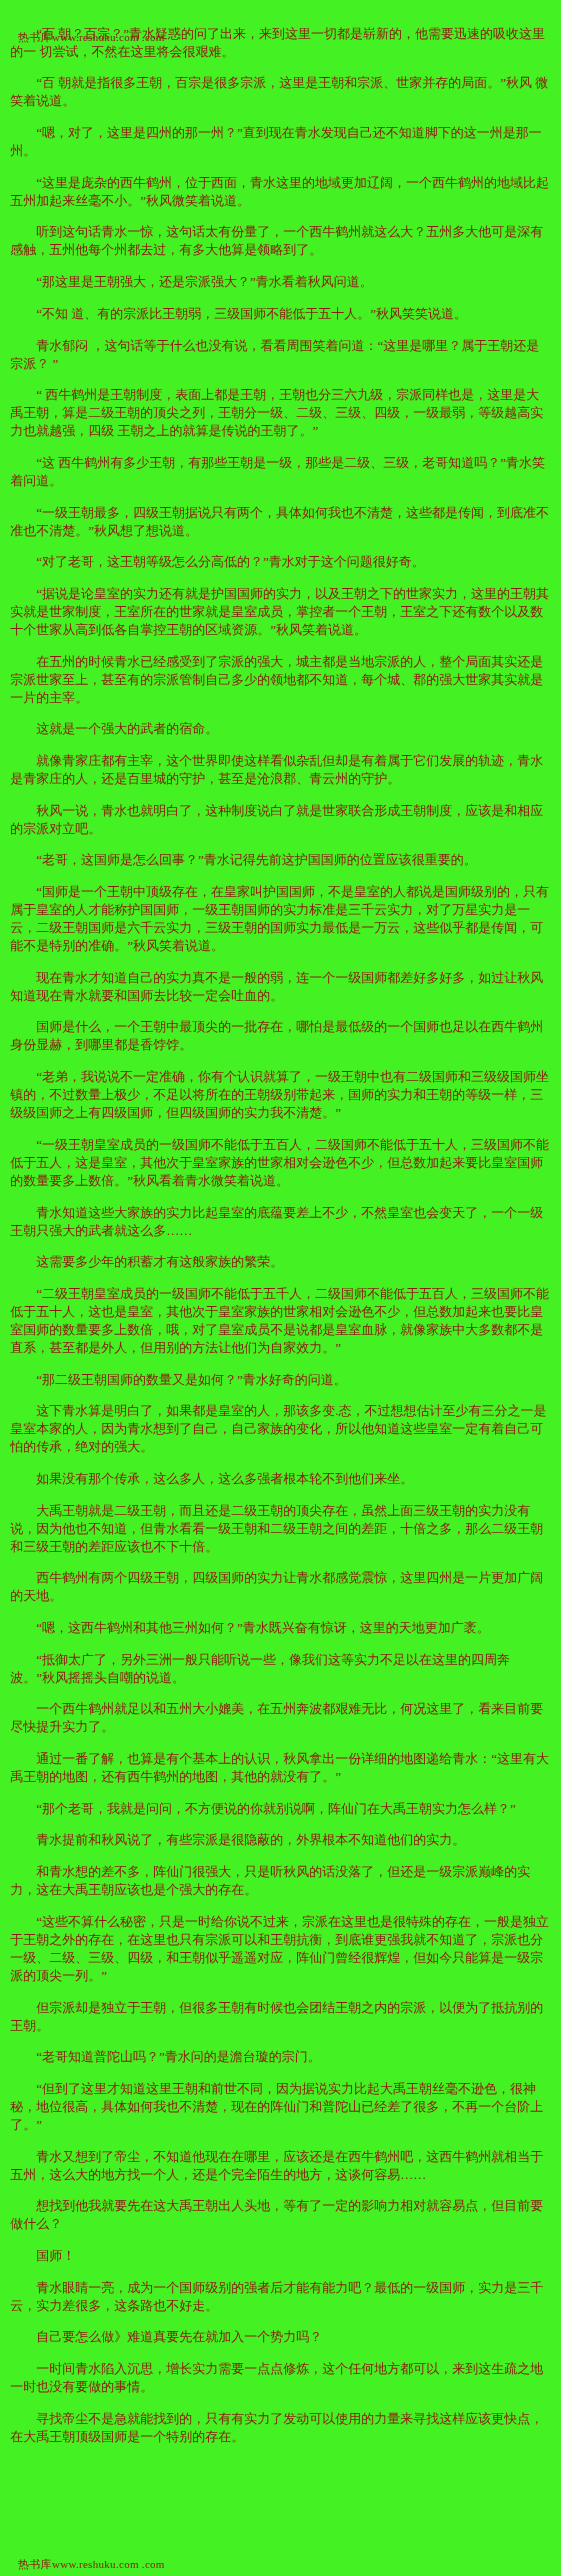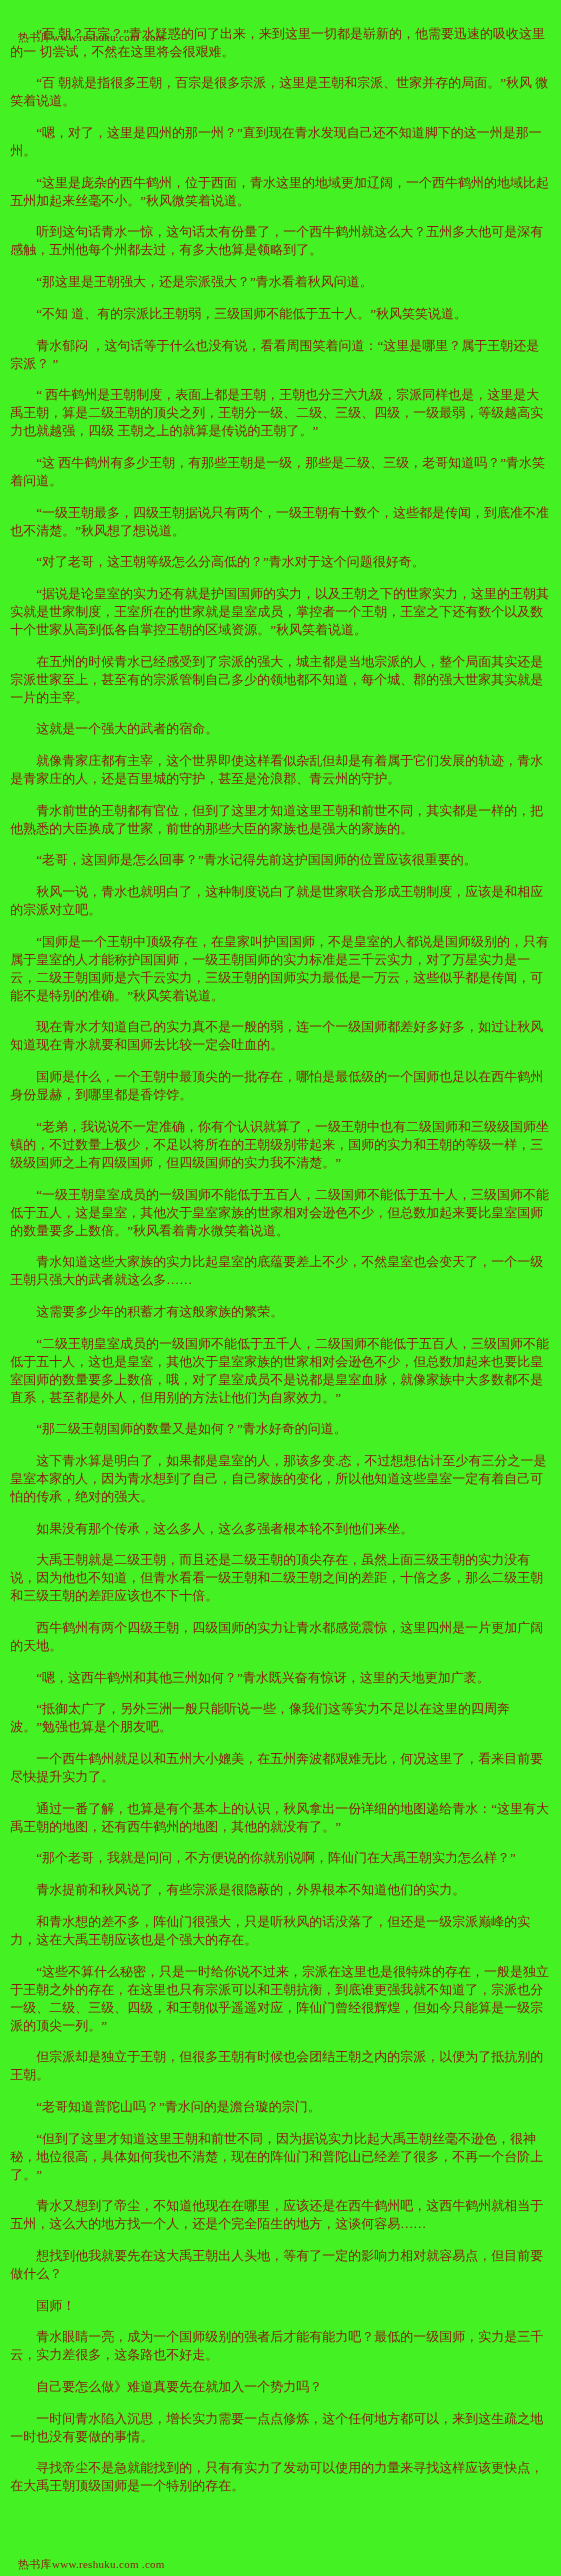--- a/index.html
+++ b/index.html
@@ -51,44 +51,43 @@
   <p>“百 朝？百宗？”青水疑惑的问了出来，来到这里一切都是崭新的，他需要迅速的吸收这里的一 切尝试，不然在这里将会很艰难。</p>
     <p>“百 朝就是指很多王朝，百宗是很多宗派，这里是王朝和宗派、世家并存的局面。”秋风 微笑着说道。</p>
     <p>“嗯，对了，这里是四州的那一州？”直到现在青水发现自己还不知道脚下的这一州是那一州。</p>
     <p>“这里是庞杂的西牛鹤州，位于西面，青水这里的地域更加辽阔，一个西牛鹤州的地域比起五州加起来丝毫不小。”秋风微笑着说道。</p>
     <p>听到这句话青水一惊，这句话太有份量了，一个西牛鹤州就这么大？五州多大他可是深有感触，五州他每个州都去过，有多大他算是领略到了。</p>
     <p>“那这里是王朝强大，还是宗派强大？”青水看着秋风问道。</p>
     <p>“不知 道、有的宗派比王朝弱，三级国师不能低于五十人。”秋风笑笑说道。</p>
     <p>青水郁闷 ，这句话等于什么也没有说，看看周围笑着问道：“这里是哪里？属于王朝还是宗派？ ”</p>
     <p>“ 西牛鹤州是王朝制度，表面上都是王朝，王朝也分三六九级，宗派同样也是，这里是大禹王朝，算是二级王朝的顶尖之列，王朝分一级、二级、三级、四级，一级最弱，等级越高实力也就越强，四级 王朝之上的就算是传说的王朝了。”</p>
     <p>“这 西牛鹤州有多少王朝，有那些王朝是一级，那些是二级、三级，老哥知道吗？”青水笑着问道。</p>
-    <p>“一级王朝最多，四级王朝据说只有两个，一级王朝有十数个，这些都是传闻，到底准不准也不清楚。”秋风想了想说道。</p>
+    <p>“一级王朝最多，四级王朝据说只有两个，具体如何我也不清楚，这些都是传闻，到底准不准也不清楚。”秋风想了想说道。</p>
     <p>“对了老哥，这王朝等级怎么分高低的？”青水对于这个问题很好奇。</p>
     <p>“据说是论皇室的实力还有就是护国国师的实力，以及王朝之下的世家实力，这里的王朝其实就是世家制度，王室所在的世家就是皇室成员，掌控者一个王朝，王室之下还有数个以及数十个世家从高到低各自掌控王朝的区域资源。”秋风笑着说道。</p>
     <p>在五州的时候青水已经感受到了宗派的强大，城主都是当地宗派的人，整个局面其实还是宗派世家至上，甚至有的宗派管制自己多少的领地都不知道，每个城、郡的强大世家其实就是一片的主宰。</p>
     <p>这就是一个强大的武者的宿命。</p>
     <p>就像青家庄都有主宰，这个世界即使这样看似杂乱但却是有着属于它们发展的轨迹，青水是青家庄的人，还是百里城的守护，甚至是沧浪郡、青云州的守护。</p>
-    <p>青水前世的王朝都有官位，但到了这里才知道这里王朝和前世不同，其实都是一样的，把他熟悉的大臣换成了世家，前世的那些大臣的家族也是强大的家族的。</p>
+    <p>秋风一说，青水也就明白了，这种制度说白了就是世家联合形成王朝制度，应该是和相应的宗派对立吧。</p>
     <p>“老哥，这国师是怎么回事？”青水记得先前这护国国师的位置应该很重要的。</p>
-    <p>秋风一说，青水也就明白了，这种制度说白了就是世家联合形成王朝制度，应该是和相应的宗派对立吧。</p>
     <p>“国师是一个王朝中顶级存在，在皇家叫护国国师，不是皇室的人都说是国师级别的，只有属于皇室的人才能称护国国师，一级王朝国师的实力标准是三千云实力，对了万星实力是一云，二级王朝国师是六千云实力，三级王朝的国师实力最低是一万云，这些似乎都是传闻，可能不是特别的准确。”秋风笑着说道。</p>
     <p>现在青水才知道自己的实力真不是一般的弱，连一个一级国师都差好多好多，如过让秋风知道现在青水就要和国师去比较一定会吐血的。</p>
     <p>国师是什么，一个王朝中最顶尖的一批存在，哪怕是最低级的一个国师也足以在西牛鹤州身份显赫，到哪里都是香饽饽。</p>
     <p>“老弟，我说说不一定准确，你有个认识就算了，一级王朝中也有二级国师和三级级国师坐镇的，不过数量上极少，不足以将所在的王朝级别带起来，国师的实力和王朝的等级一样，三级级国师之上有四级国师，但四级国师的实力我不清楚。”</p>
     <p>“一级王朝皇室成员的一级国师不能低于五百人，二级国师不能低于五十人，三级国师不能低于五人，这是皇室，其他次于皇室家族的世家相对会逊色不少，但总数加起来要比皇室国师的数量要多上数倍。”秋风看着青水微笑着说道。</p>
     <p>青水知道这些大家族的实力比起皇室的底蕴要差上不少，不然皇室也会变天了，一个一级王朝只强大的武者就这么多……</p>
     <p>这需要多少年的积蓄才有这般家族的繁荣。</p>
     <p>“二级王朝皇室成员的一级国师不能低于五千人，二级国师不能低于五百人，三级国师不能低于五十人，这也是皇室，其他次于皇室家族的世家相对会逊色不少，但总数加起来也要比皇室国师的数量要多上数倍，哦，对了皇室成员不是说都是皇室血脉，就像家族中大多数都不是直系，甚至都是外人，但用别的方法让他们为自家效力。”</p>
     <p>“那二级王朝国师的数量又是如何？”青水好奇的问道。</p>
     <p>这下青水算是明白了，如果都是皇室的人，那该多变.态，不过想想估计至少有三分之一是皇室本家的人，因为青水想到了自己，自己家族的变化，所以他知道这些皇室一定有着自己可怕的传承，绝对的强大。</p>
     <p>如果没有那个传承，这么多人，这么多强者根本轮不到他们来坐。</p>
     <p>大禹王朝就是二级王朝，而且还是二级王朝的顶尖存在，虽然上面三级王朝的实力没有说，因为他也不知道，但青水看看一级王朝和二级王朝之间的差距，十倍之多，那么二级王朝和三级王朝的差距应该也不下十倍。</p>
     <p>西牛鹤州有两个四级王朝，四级国师的实力让青水都感觉震惊，这里四州是一片更加广阔的天地。</p>
     <p>“嗯，这西牛鹤州和其他三州如何？”青水既兴奋有惊讶，这里的天地更加广袤。</p>
-    <p>“抵御太广了，另外三洲一般只能听说一些，像我们这等实力不足以在这里的四周奔波。”勉强也算是个朋友吧。</p>
+    <p>“抵御太广了，另外三洲一般只能听说一些，像我们这等实力不足以在这里的四周奔波。”秋风摇摇头自嘲的说道。</p>
     <p>一个西牛鹤州就足以和五州大小媲美，在五州奔波都艰难无比，何况这里了，看来目前要尽快提升实力了。</p>
     <p>通过一番了解，也算是有个基本上的认识，秋风拿出一份详细的地图递给青水：“这里有大禹王朝的地图，还有西牛鹤州的地图，其他的就没有了。”</p>
     <p>“那个老哥，我就是问问，不方便说的你就别说啊，阵仙门在大禹王朝实力怎么样？”</p>
     <p>青水提前和秋风说了，有些宗派是很隐蔽的，外界根本不知道他们的实力。</p>
     <p>和青水想的差不多，阵仙门很强大，只是听秋风的话没落了，但还是一级宗派巅峰的实力，这在大禹王朝应该也是个强大的存在。</p>
     <p>“这些不算什么秘密，只是一时给你说不过来，宗派在这里也是很特殊的存在，一般是独立于王朝之外的存在，在这里也只有宗派可以和王朝抗衡，到底谁更强我就不知道了，宗派也分一级、二级、三级、四级，和王朝似乎遥遥对应，阵仙门曾经很辉煌，但如今只能算是一级宗派的顶尖一列。”</p>
     <p>但宗派却是独立于王朝，但很多王朝有时候也会团结王朝之内的宗派，以便为了抵抗别的王朝。</p>
     <p>“老哥知道普陀山吗？”青水问的是澹台璇的宗门。</p>
     <p>“但到了这里才知道这里王朝和前世不同，因为据说实力比起大禹王朝丝毫不逊色，很神秘，地位很高，具体如何我也不清楚，现在的阵仙门和普陀山已经差了很多，不再一个台阶上了。”</p>
     <p>青水又想到了帝尘，不知道他现在在哪里，应该还是在西牛鹤州吧，这西牛鹤州就相当于五州，这么大的地方找一个人，还是个完全陌生的地方，这谈何容易……</p>

